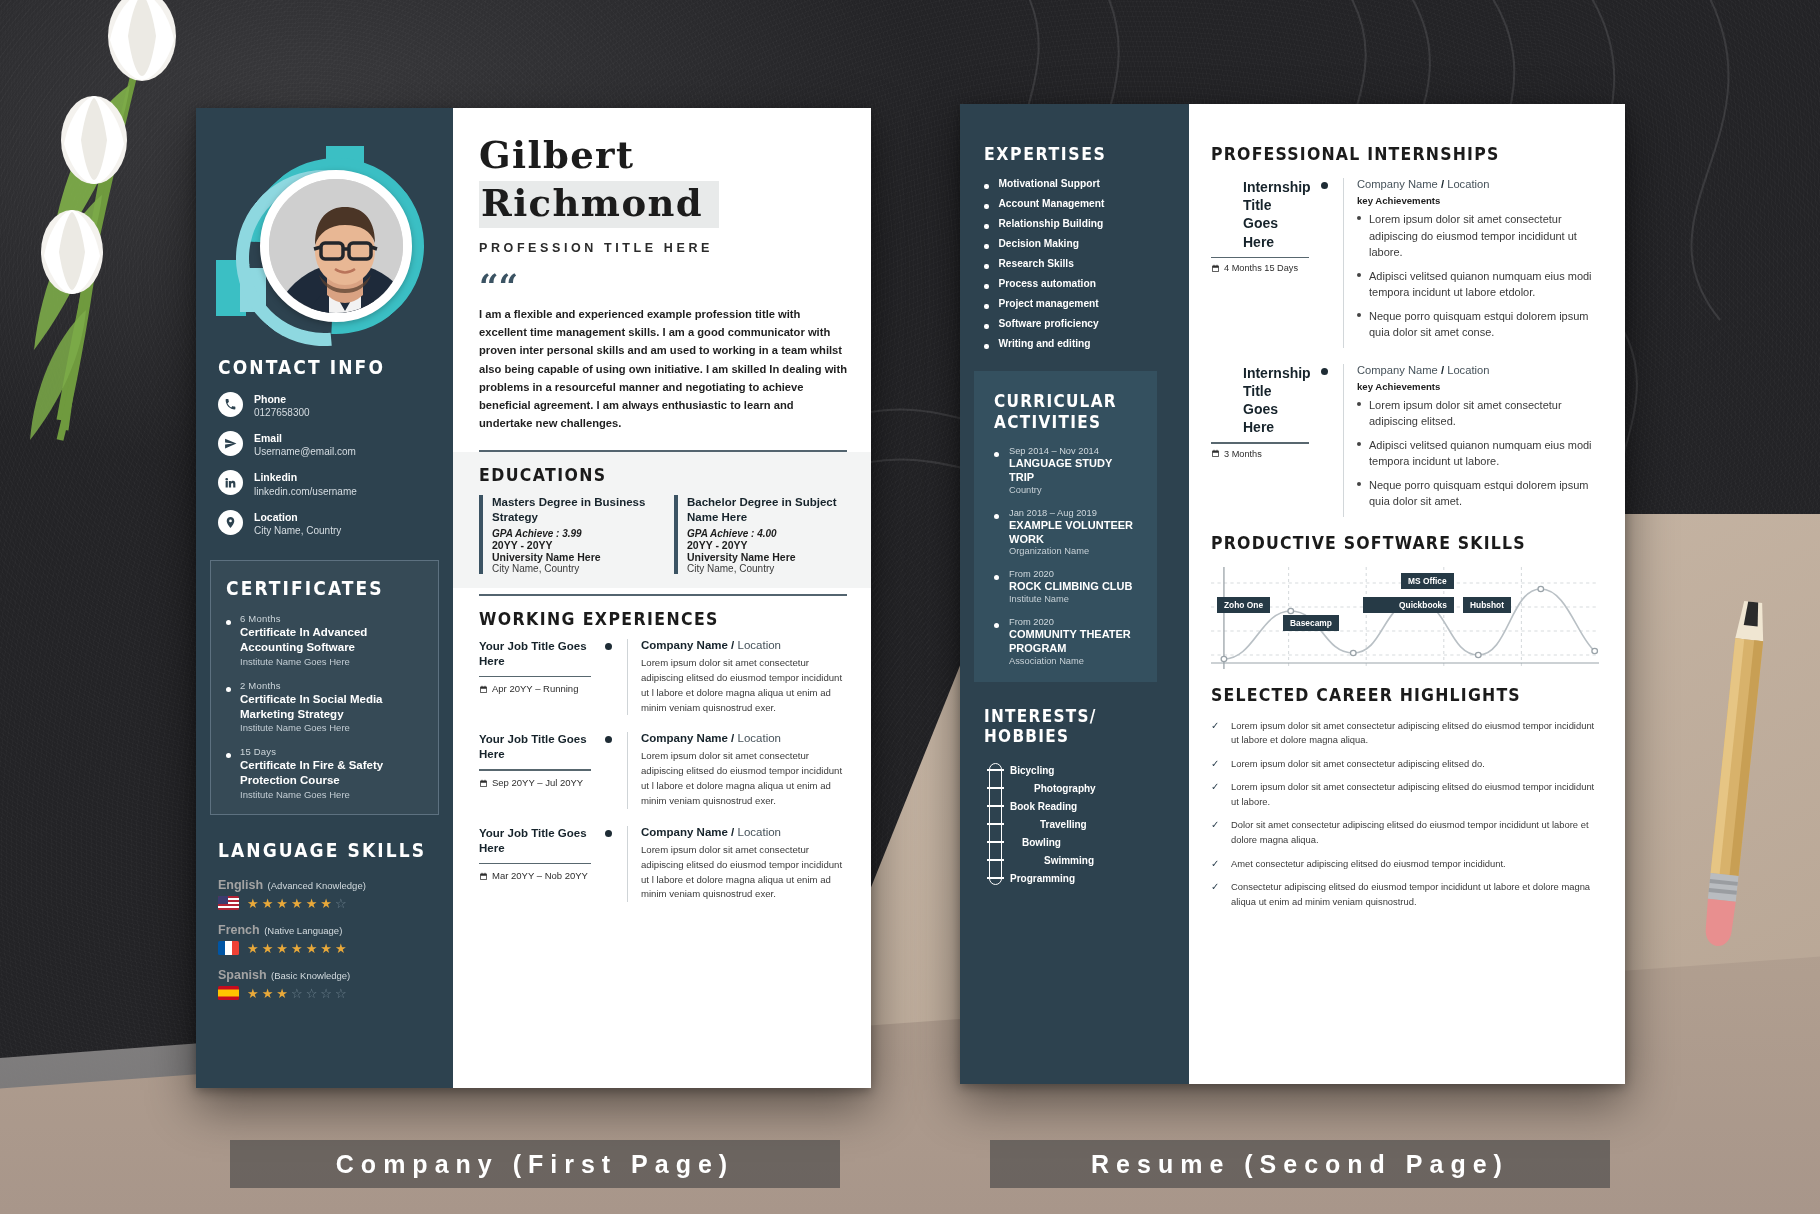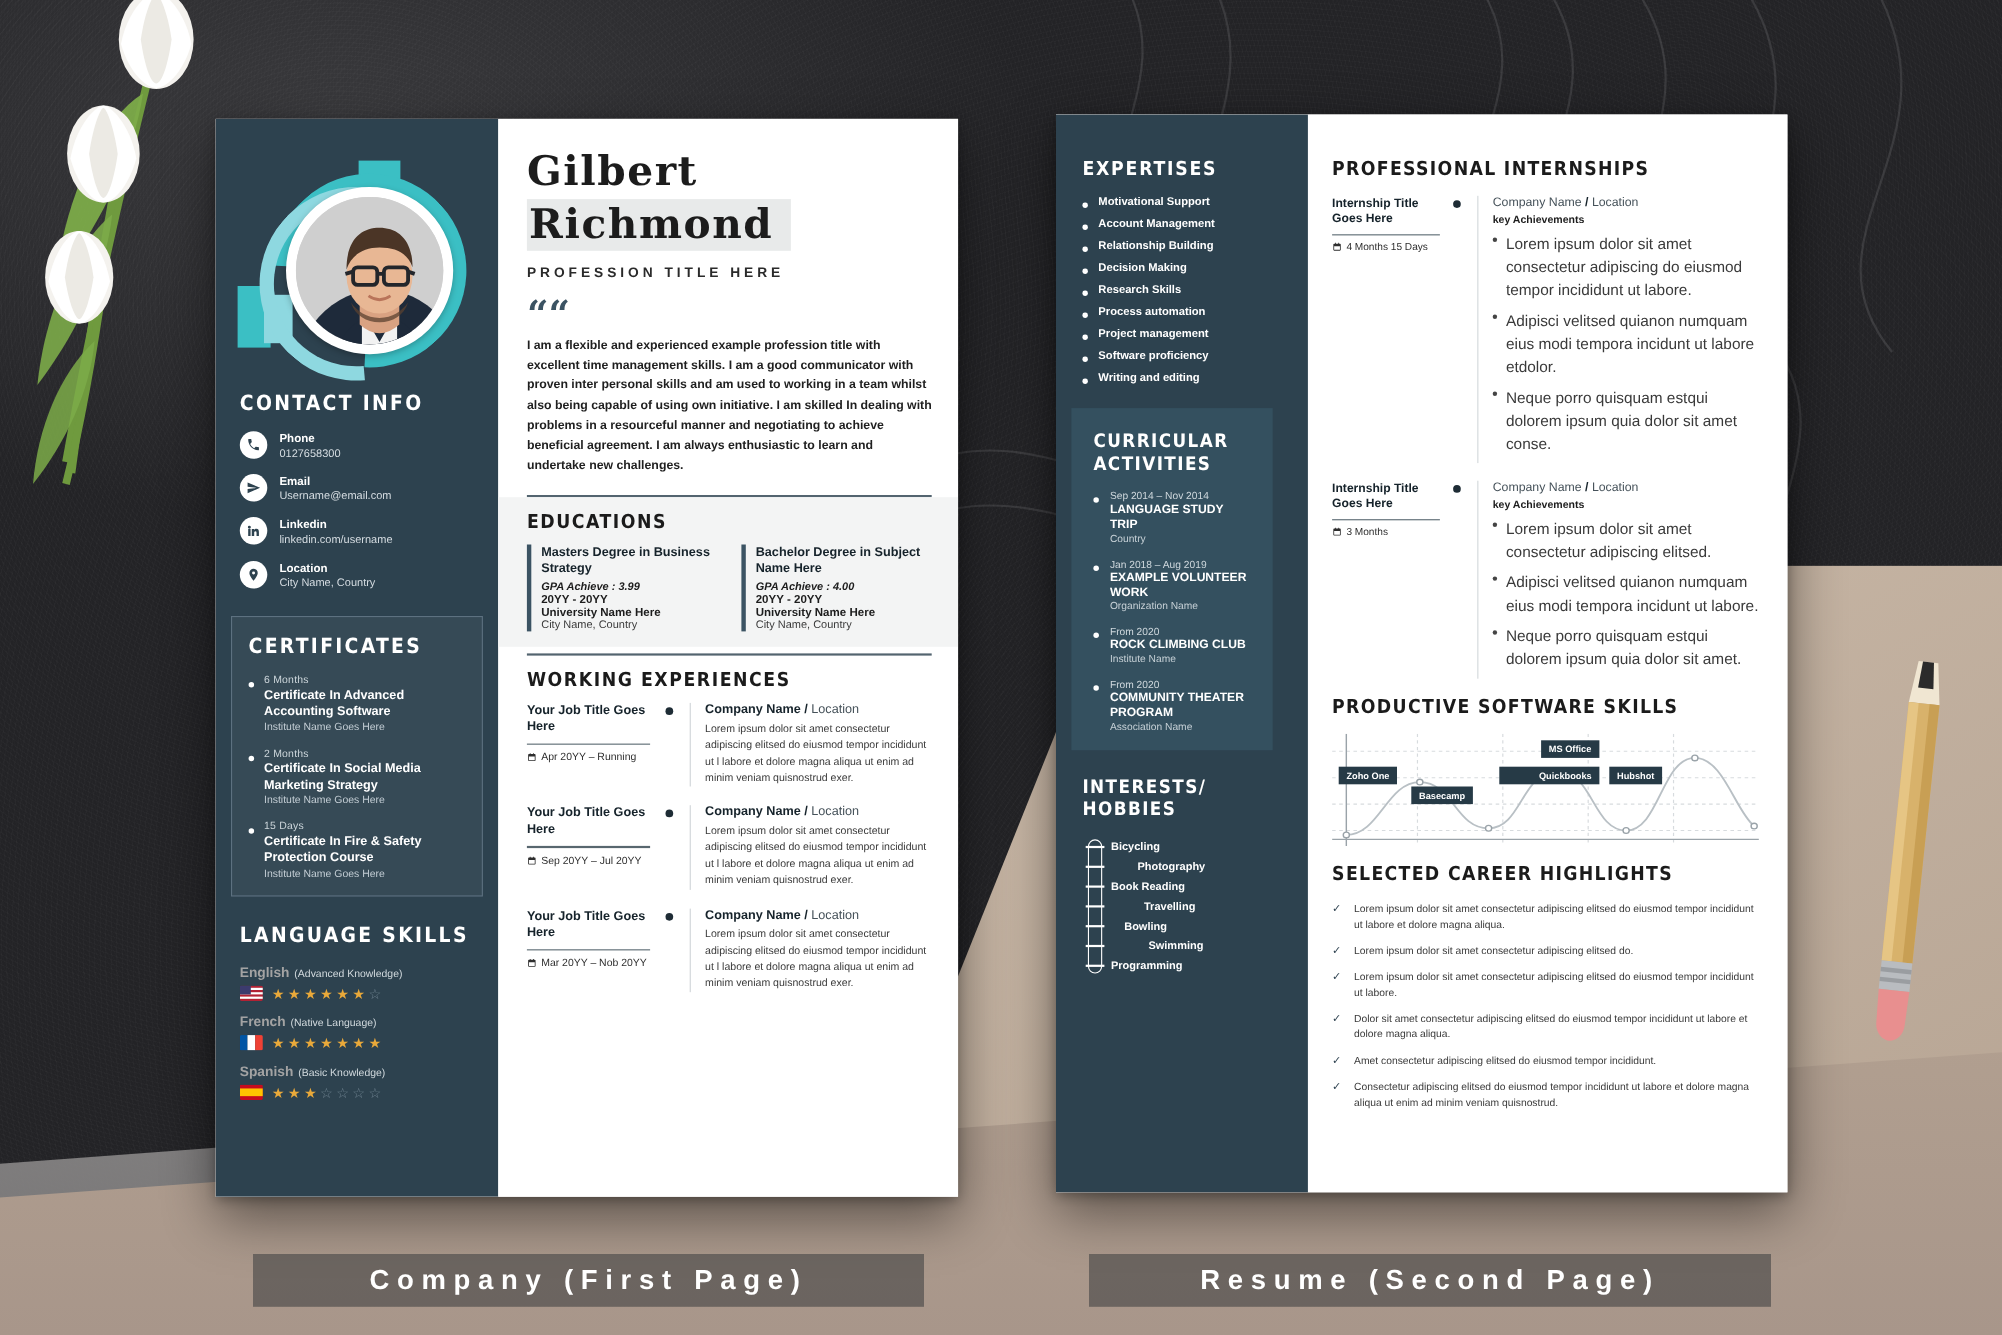--- a/index.html
+++ b/index.html
@@ -146,21 +146,21 @@
   .edu-deg { font-size:11.5px; font-weight:700; color:#16232b; line-height:1.3; }
   .edu-gpa { font-size:10px; font-style:italic; font-weight:700; color:#1d1d1d; margin-top:3px; }
   .edu-yr { font-size:10.5px; font-weight:700; color:#1d1d1d; }
   .edu-uni { font-size:10.5px; font-weight:700; color:#1d1d1d; }
   .edu-city { font-size:10px; color:#3a3a3a; }
 
   .exp-row { display:flex; gap:14px; margin-bottom:17px; }
   .exp-left { width:112px; flex:0 0 112px; }
   .exp-jt { font-size:11.5px; font-weight:700; color:#16232b; line-height:1.3; }
   .exp-date-rule { height:1.5px; background:#58676f; margin:7px 0 6px; }
-  .exp-date { font-size:9.5px; color:#2e2e2e; display:flex; align-items:center; gap:4px; }
+  .exp-date { font-size:9.5px; color:#2e2e2e; display:flex; align-items:flex-end; gap:4px; }
   .exp-mid { width:10px; flex:0 0 10px; position:relative; }
   .exp-bul { width:7px; height:7px; border-radius:50%; background:#1e2c35; position:absolute; top:4px; left:0; }
   .exp-right { flex:1; border-left:1px solid #cfd4d7; padding-left:13px; margin-left:-2px; }
   .exp-co { font-size:11.5px; font-weight:700; color:#16232b; }
   .exp-co span { font-weight:400; color:#46525a; }
   .exp-desc { font-size:9.6px; line-height:1.55; color:#3a3a3a; margin-top:5px; }
 
   
   .p2-side { width:229px; flex:0 0 229px; background:#fff; position:relative; padding:40px 18px 0 0; }
   .p2-main { flex:1; background:#fff; padding:40px 26px 0 22px; }
@@ -189,31 +189,31 @@
   .int-item .tick { position:absolute; left:-23px; width:17px; height:1.4px; background:#fff; }
   .int-item .lbl { font-size:10px; color:#fff; font-weight:600; }
 
   
   .p2-sec-h {
     font-family:"DejaVu Sans Condensed","Liberation Sans",sans-serif;
     font-size:17.5px; letter-spacing:1.2px; font-weight:700; color:#1b1b1b; margin-bottom:14px;
   }
   .intern-row { display:flex; gap:12px; margin-bottom:16px; }
   .in-left { width:98px; flex:0 0 98px; }
-  .in-title { font-size:11px; font-weight:700; color:#16232b; line-height:1.3; }
+  .in-title { font-size:14px; font-weight:700; color:#16232b; line-height:1.3;margin-left:32px; }
   .in-rule { height:1.5px; background:#58676f; margin:6px 0 5px; }
   .in-date { font-size:9.2px; color:#2e2e2e; display:flex; gap:4px; align-items:center; }
   .in-mid { width:10px; flex:0 0 10px; position:relative; }
   .in-right { flex:1; border-left:1px solid #d2d7da; padding-left:13px; }
   .in-co { font-size:11.2px; font-weight:700; color:#16232b; }
   .in-co span { font-weight:400; color:#46525a; }
   .in-key { font-size:9.6px; font-weight:700; color:#1d1d1d; margin:5px 0 5px; }
   .in-ach { display:flex; gap:8px; margin-bottom:7px; }
   .in-ach .d { width:4px; height:4px; border-radius:50%; background:#444; margin-top:5px; flex:0 0 4px; }
-  .in-ach .t { font-size:14px; line-height:1.5; color:#3a3a3a; }
+  .in-ach .t { font-size:11px; line-height:1.5; color:#3a3a3a; }
 
   .chart-area { position:relative; height:102px; margin:6px 0 0; }
   .chart-tags { position:absolute; inset:0; }
   .ctag {
     position:absolute; background:#263a46; color:#fff; font-size:8.4px; font-weight:700;
     padding:3px 7px; white-space:nowrap;
   }
 
   .hl-row { display:flex; gap:9px; margin-bottom:9px; }
   .hl-ck { font-size:10px; color:#2e4250; flex:0 0 11px; margin-top:1px; }

